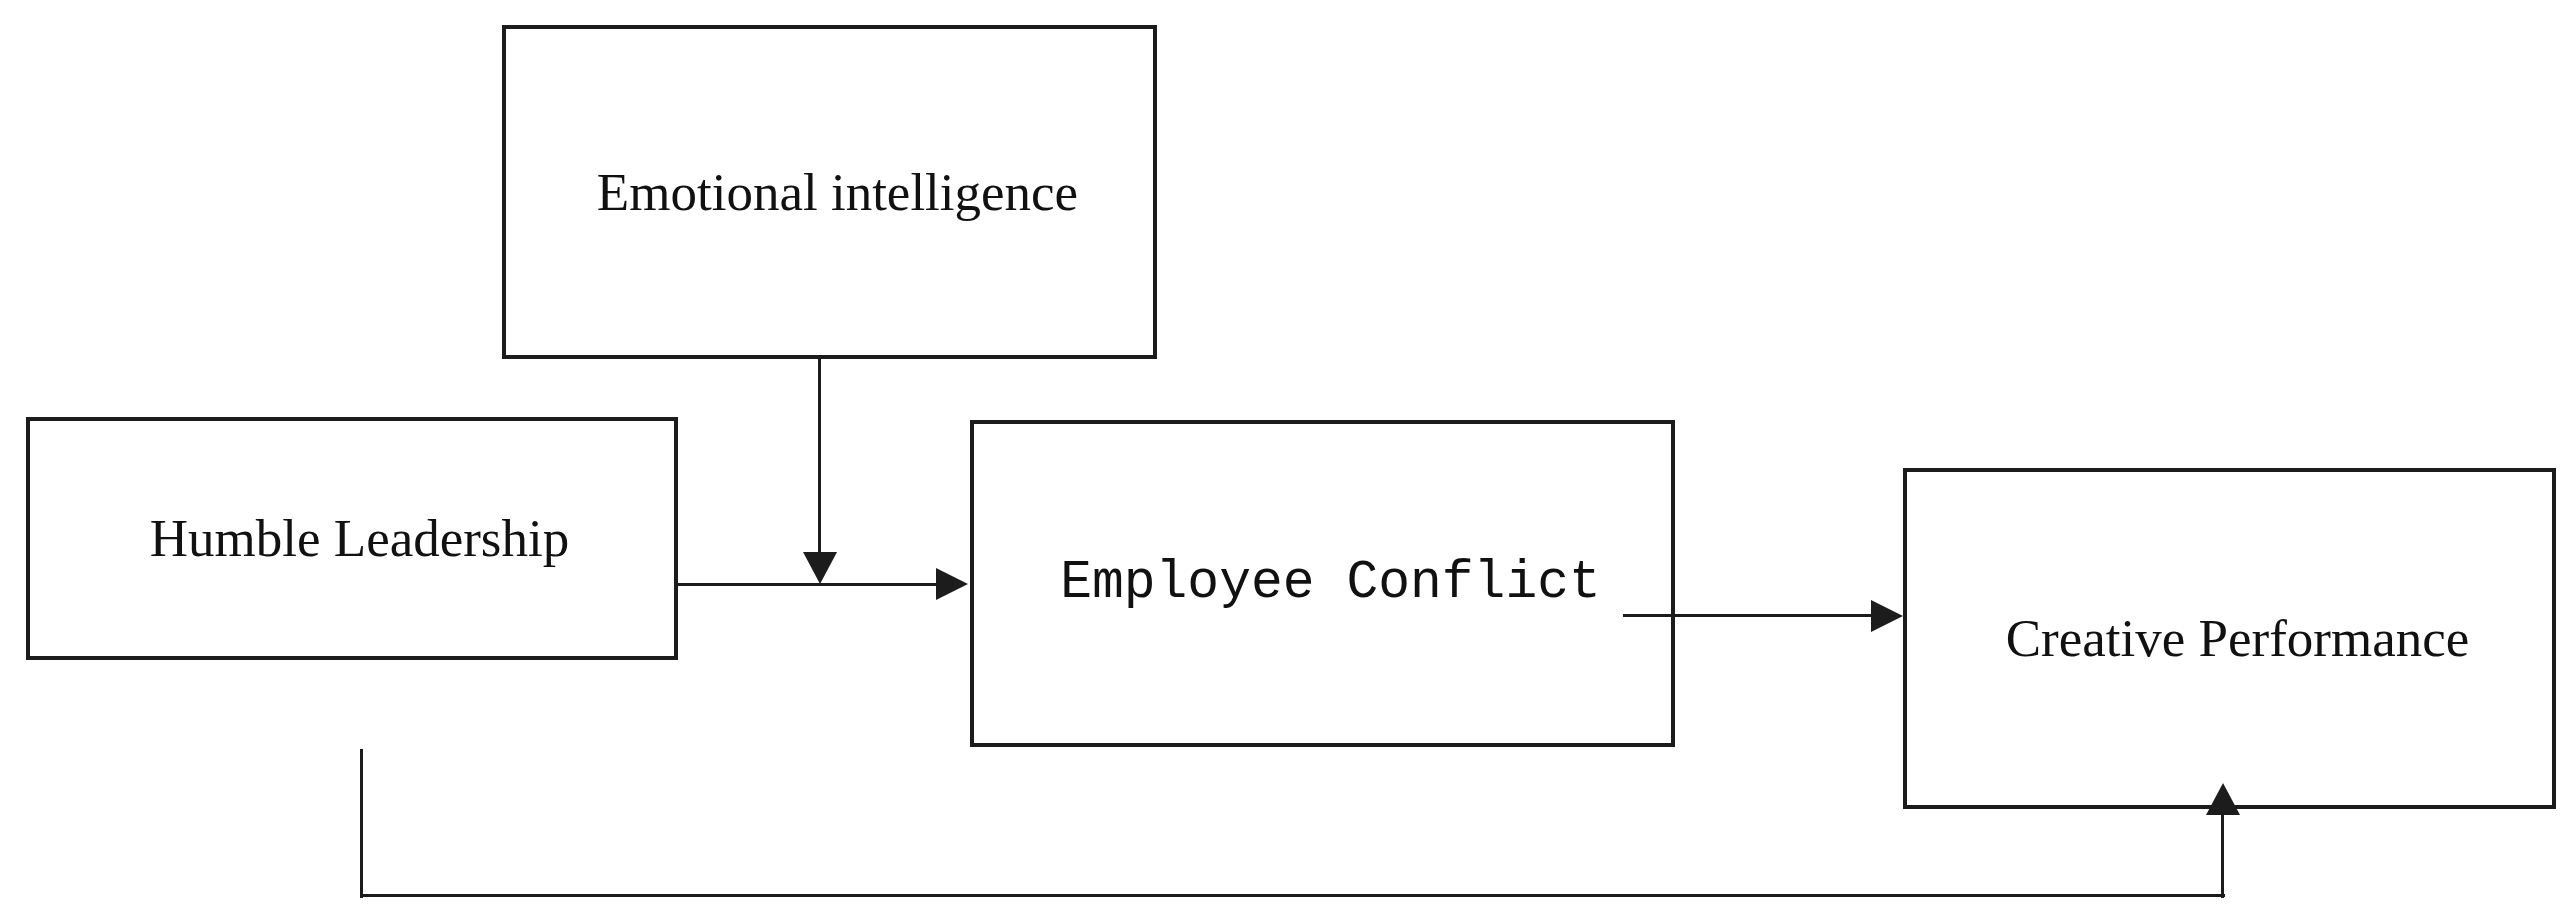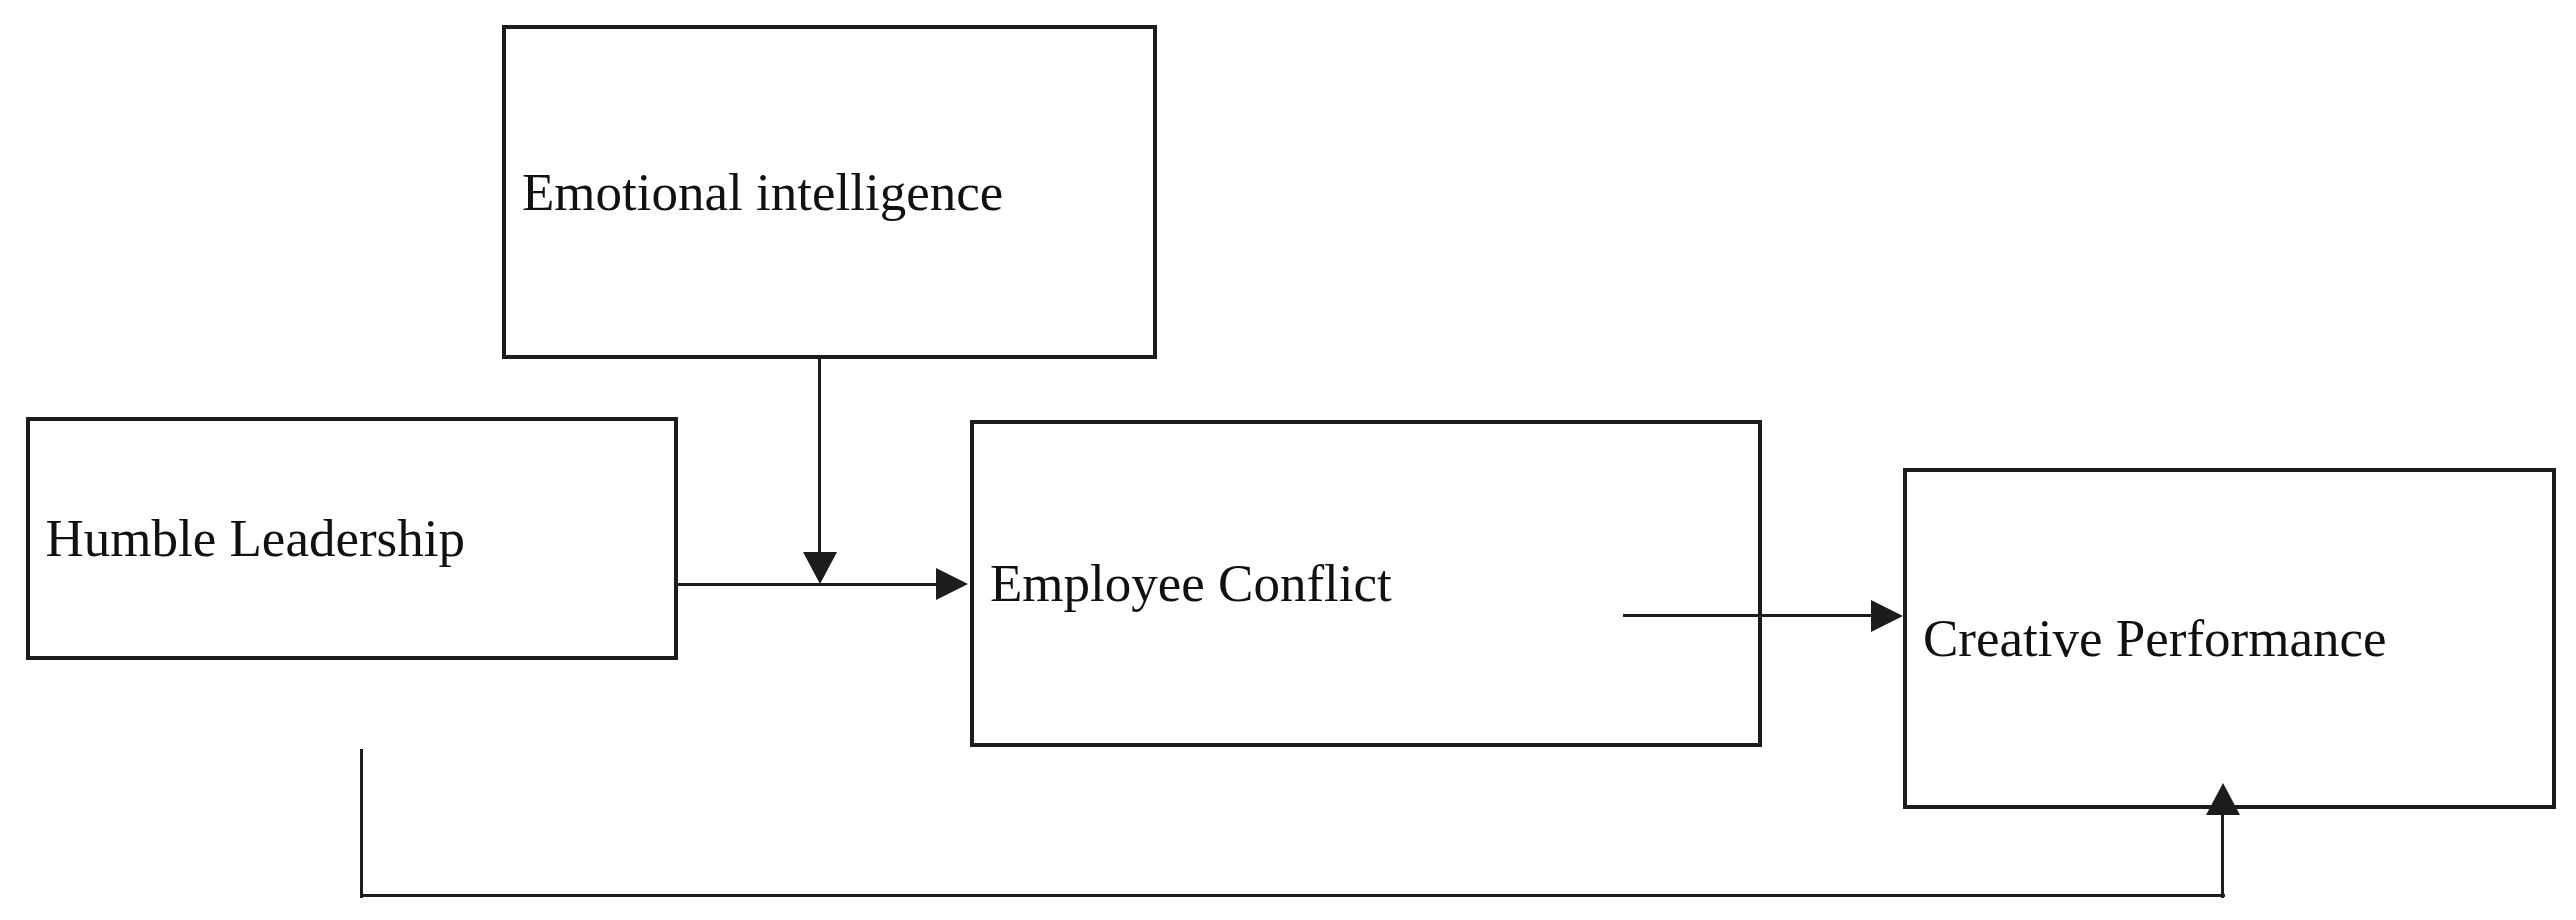--- a/index.html
+++ b/index.html
@@ -16,32 +16,33 @@
     overflow: hidden;
   }
   
   .node {
     position: absolute;
     box-sizing: border-box;
     border: 4.3px solid #1c1c1c;
     background: #ffffff;
     display: flex;
     align-items: center;
+    justify-content: center;
     padding-left: 16px;
   }
   .node .label {
     font-size: 53px;
     color: #111111;
     text-align: center;
     line-height: 1.1;
     white-space: nowrap;
   }
   .node-ei { left: 502px;  top: 25px;  width: 655px; height: 334px; }
   .node-hl { left: 25.5px;   top: 417px; width: 652px; height: 243px; }
-  .node-ec { left: 970px; top: 420px; width: 792px; height: 327px; }
+  .node-ec { left: 970px; top: 420px; width: 705px; height: 327px; font-family: Liberation Mono, monospace; }
   .node-cp { left: 1903px; top: 468px; width: 653px; height: 341px; }
 
   
   .seg {
     position: absolute;
     background: #1c1c1c;
   }
   
   .seg-mod-v   { left: 818px;  top: 358px;  width: 3.4px;    height: 196px; }
   

